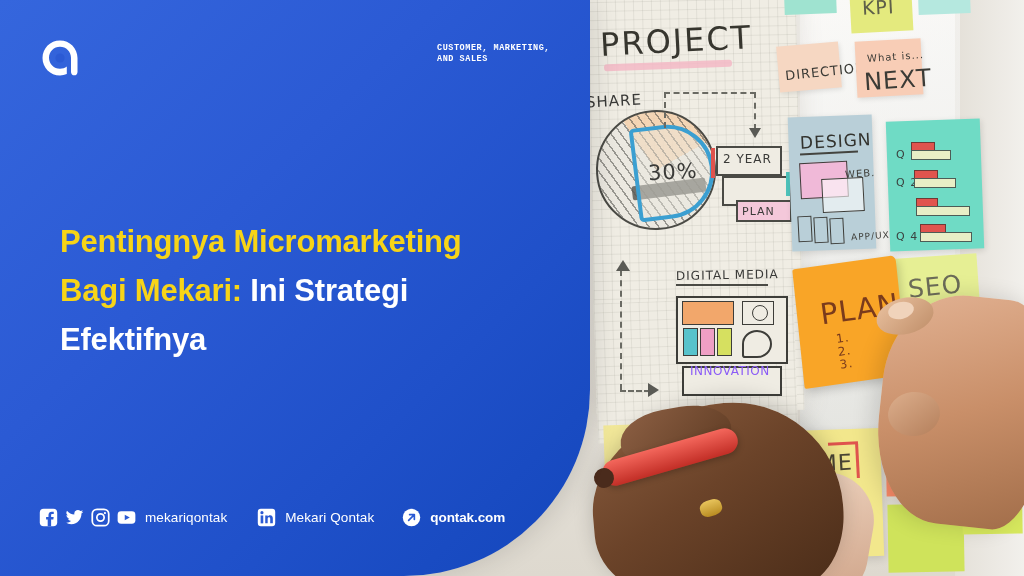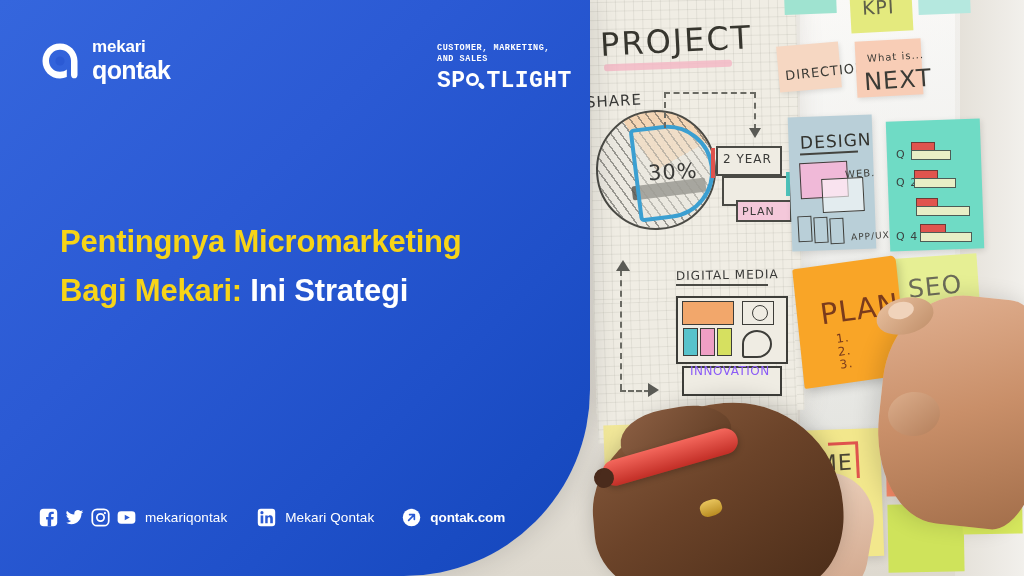--- a/index.html
+++ b/index.html
@@ -320,42 +320,31 @@
     <div class="marker-tip"></div>
   </div>
 
   <div class="panel">
 
     <div class="logo">
       <svg class="logo-mark" viewBox="0 0 40 40">
         <path d="M20 2.5C10.3 2.5 2.5 10.3 2.5 20S10.3 37.5 20 37.5c2.4 0 4.7-.5 6.8-1.4V28.6c-1.9 1.4-4.2 2.2-6.8 2.2-6.1 0-11-4.9-11-11s4.9-11 11-11 11 4.9 11 11v14.1c0 1.9 1.5 3.4 3.3 3.4 1.8 0 3.2-1.5 3.2-3.4V20c0-9.7-7.8-17.5-17.5-17.5z" fill="#ffffff"></path>
         <circle cx="20" cy="20" r="4.6" fill="#2b5ad4"></circle>
       </svg>
-      <div class="logo-words">
-        <span class="logo-mekari">mekari</span>
-        <span class="logo-qontak">qontak</span>
-      </div>
     </div>
 
     <div class="spotlight">
       <div class="sl-kicker">CUSTOMER, MARKETING,</div>
       <div class="sl-kicker">AND SALES</div>
-      <div class="sl-main">
-        <span>SP</span>
-        <span class="sl-o">
-            <i></i>
-            <b></b>
-          </span>
-        <span>TLIGHT</span>
-      </div>
     </div>
 
     <div class="headline">
       <span class="hl-y">Pentingnya Micromarketing</span><br>
       <span class="hl-y">Bagi Mekari:</span><span class="hl-w"> Ini Strategi</span><br>
+      <span class="hl-w">Efektifnya</span>
     </div>
 
     <div class="footer">
 
       <div class="fgroup">
         <div class="soc">
           <svg class="ico" viewBox="0 0 24 24">
             <rect x="1" y="1" width="22" height="22" rx="5" fill="#fff"></rect>
             <path d="M15.3 23v-8.4h2.8l.42-3.26h-3.22V9.26c0-.94.26-1.58 1.62-1.58h1.72V4.76c-.3-.04-1.32-.13-2.5-.13-2.48 0-4.18 1.51-4.18 4.29v2.42H8.96v3.26h2.02V23z" fill="#2b5ad4"></path>
           </svg>

